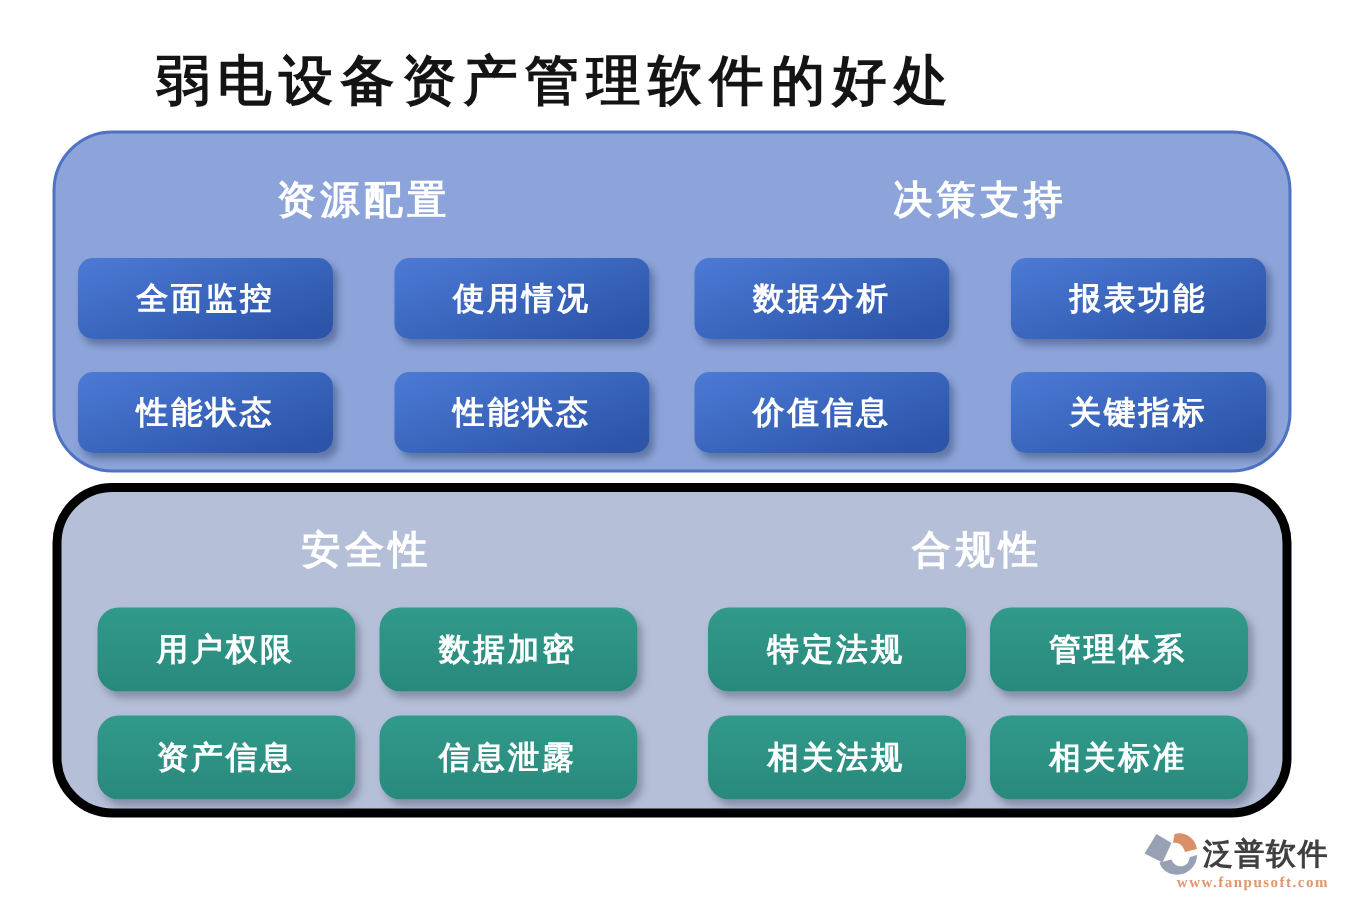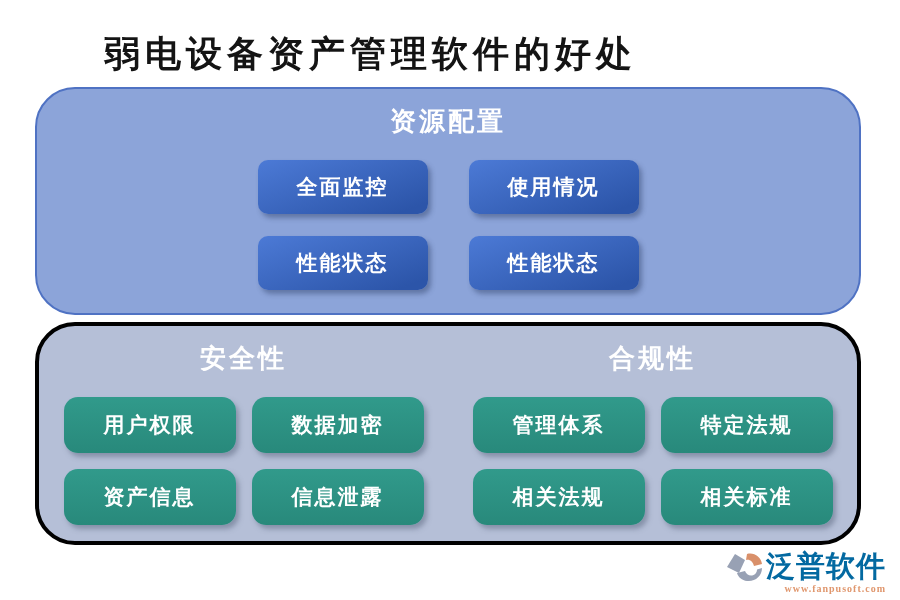--- a/index.html
+++ b/index.html
@@ -12,23 +12,23 @@
     font-size:36px;font-weight:700;color:#141414;letter-spacing:5px;
   }
   .panel{
     position:absolute;left:35px;width:826px;border-radius:40px;
     display:flex;flex-direction:row;box-sizing:border-box;
   }
   .panel-top{
     top:87px;height:228px;background:#8ca4d9;border:2px solid #4f72c3;
   }
   .panel-bottom{
-    top:322px;height:223px;background:#b5bfd7;border:4px solid #000000;
+    top:322px;height:223px;background:#b5bfd7;border:6px solid #000000;
   }
-  .section{flex:1;display:flex;flex-direction:column;align-items:center;}
+  .section{flex:1;display:flex;flex-direction:column;align-items:center;justify-content:center;}
   .sec-header{
     margin-top:16px;font-size:26px;font-weight:700;color:#ffffff;letter-spacing:3px;
     text-align:center;height:34px;line-height:34px;
   }
   .grid{
     display:grid;justify-content:center;margin-top:21px;
   }
   .grid-blue{grid-template-columns:repeat(2,170px);gap:22px 41px;}
   .grid-teal{grid-template-columns:repeat(2,172px);gap:16px 16px;}
   .btn{
@@ -42,56 +42,65 @@
   }
   .btn-teal{
     height:56px;border-radius:14px;
     background:linear-gradient(180deg,#319a8b 0%,#28897b 100%);
     box-shadow:3px 4px 5px rgba(88,100,124,0.5);
   }
   .footer{
     position:absolute;right:14px;bottom:6px;display:flex;flex-direction:column;align-items:flex-end;
   }
   .brand-row{display:flex;flex-direction:row;align-items:center;gap:2px;}
-  .brand-name{font-size:29px;font-weight:700;color:#0369a1;letter-spacing:1px;}
+  .brand-name{font-size:20px;font-weight:700;color:#404040;letter-spacing:1px;}
   .brand-url{font-size:10px;font-weight:700;color:#e0976e;letter-spacing:1px;margin-top:-4px;}
   .logo-icon{display:inline-block;width:40px;height:36px;}
 </style>
 </head>
 <body>
 
 <div class="title">弱电设备资产管理软件的好处</div>
 
 <div class="panel panel-top">
   <div class="section">
     <div class="sec-header">资源配置</div>
     <div class="grid grid-blue">
       <div class="btn btn-blue">全面监控</div>
       <div class="btn btn-blue">使用情况</div>
       <div class="btn btn-blue">性能状态</div>
       <div class="btn btn-blue">性能状态</div>
     </div>
   </div>
+  <div class="section">
+    <div class="sec-header">决策支持</div>
+    <div class="grid grid-blue">
+      <div class="btn btn-blue">数据分析</div>
+      <div class="btn btn-blue">报表功能</div>
+      <div class="btn btn-blue">价值信息</div>
+      <div class="btn btn-blue">关键指标</div>
+    </div>
+  </div>
 </div>
 
 <div class="panel panel-bottom">
   <div class="section">
     <div class="sec-header">安全性</div>
     <div class="grid grid-teal">
       <div class="btn btn-teal">用户权限</div>
       <div class="btn btn-teal">数据加密</div>
       <div class="btn btn-teal">资产信息</div>
       <div class="btn btn-teal">信息泄露</div>
     </div>
   </div>
   <div class="section">
     <div class="sec-header">合规性</div>
     <div class="grid grid-teal">
+      <div class="btn btn-teal">特定法规</div>
       <div class="btn btn-teal">管理体系</div>
-      <div class="btn btn-teal">特定法规</div>
       <div class="btn btn-teal">相关法规</div>
       <div class="btn btn-teal">相关标准</div>
     </div>
   </div>
 </div>
 
 <div class="footer">
   <div class="brand-row">
     <span class="logo-icon">
       <svg width="40" height="36" viewBox="0 0 40 36" xmlns="http://www.w3.org/2000/svg">

